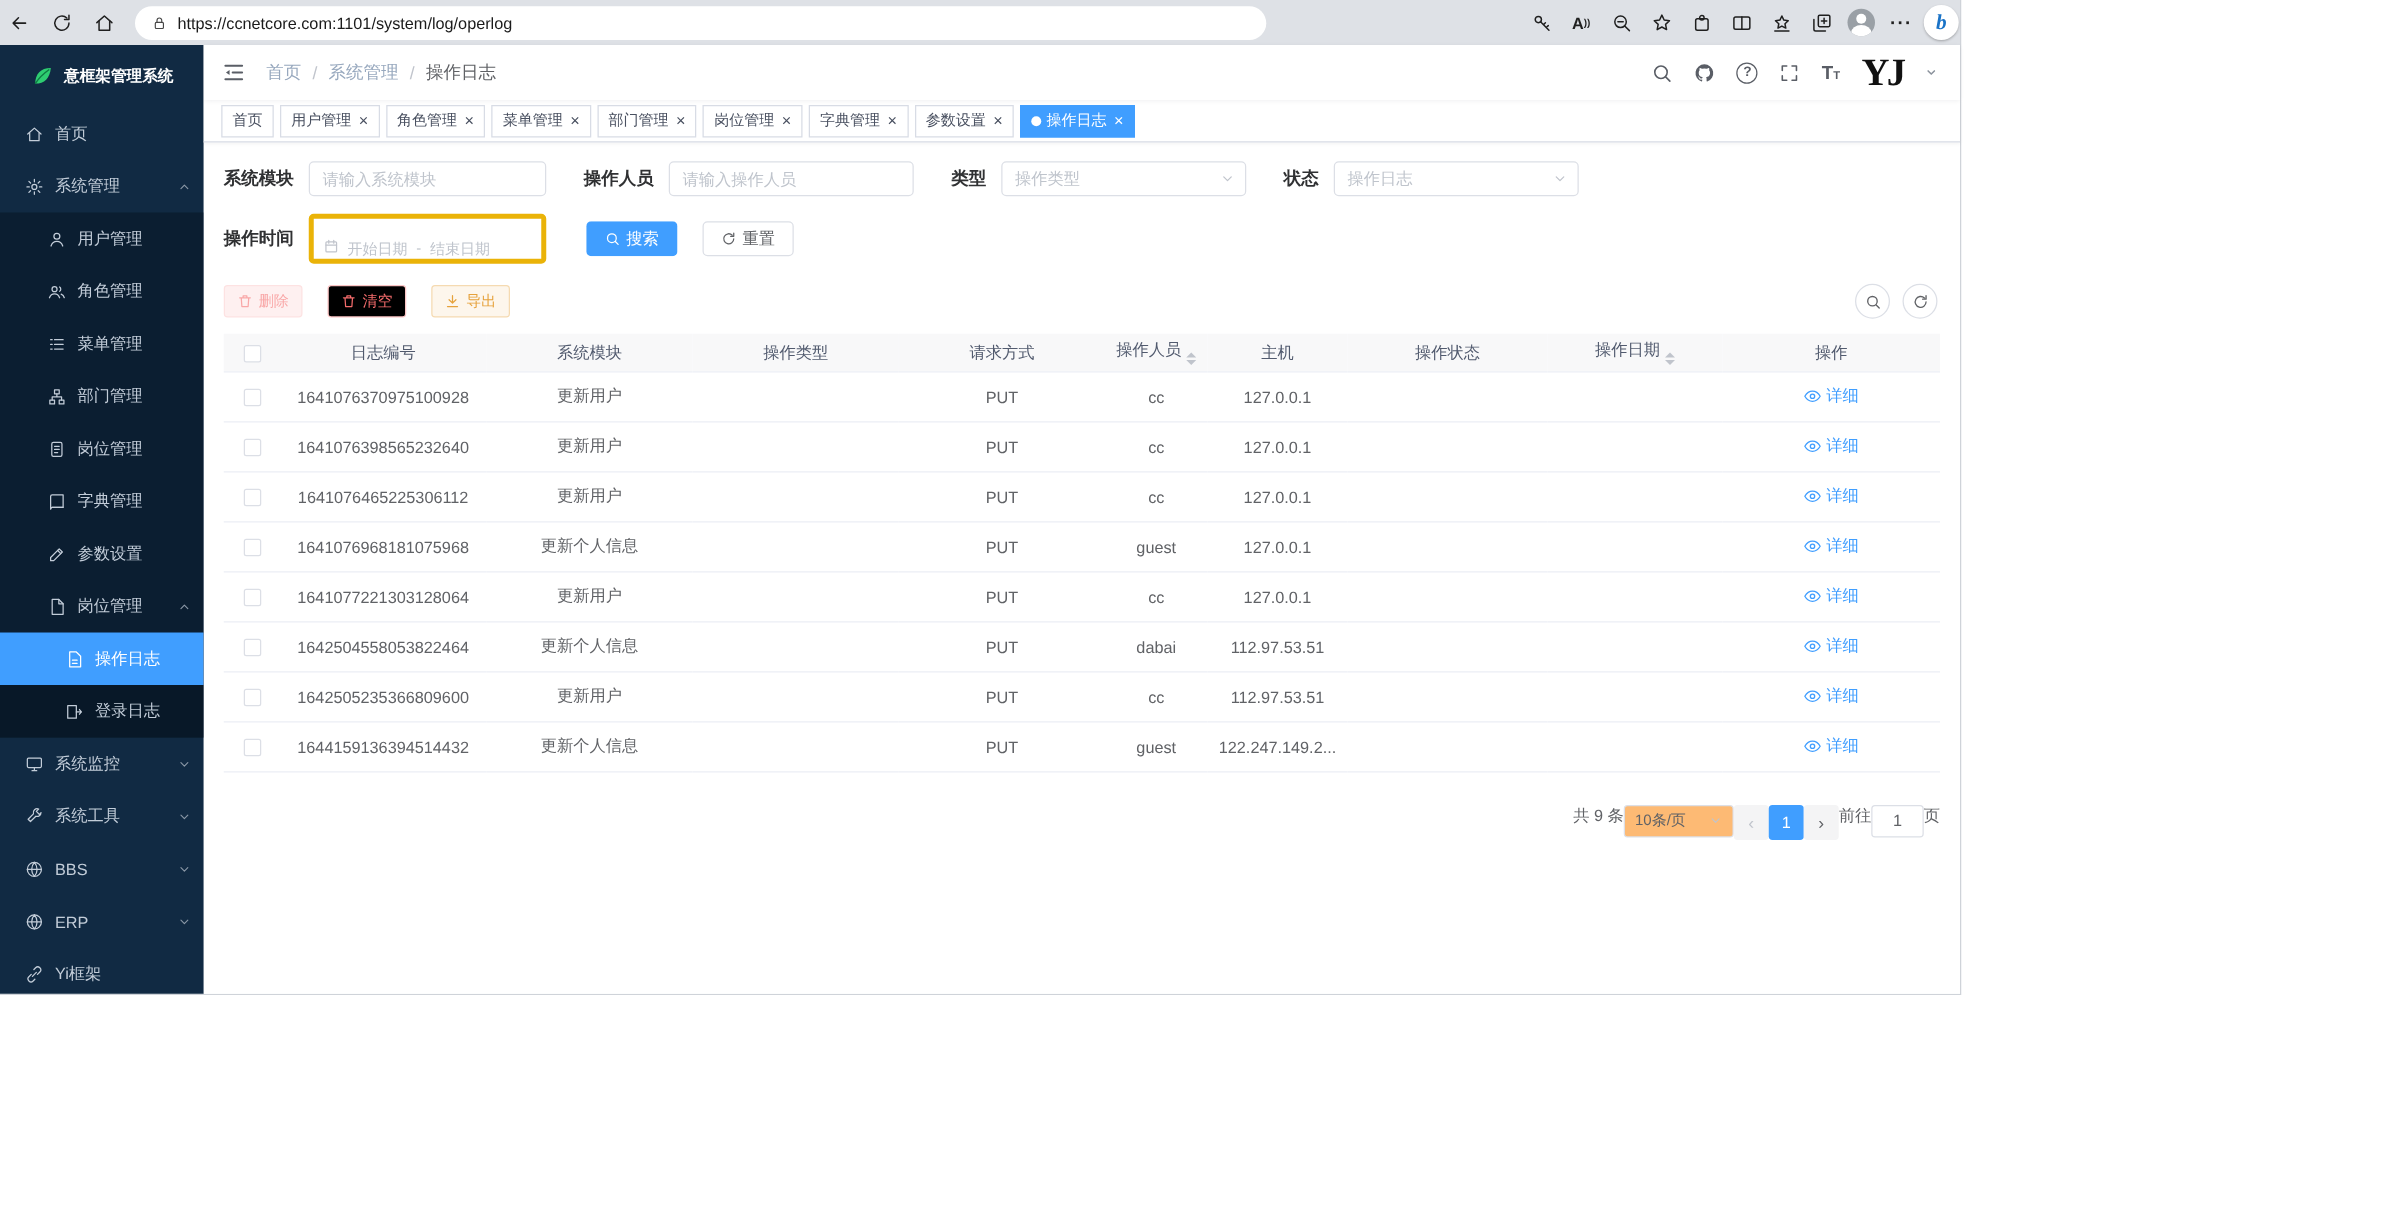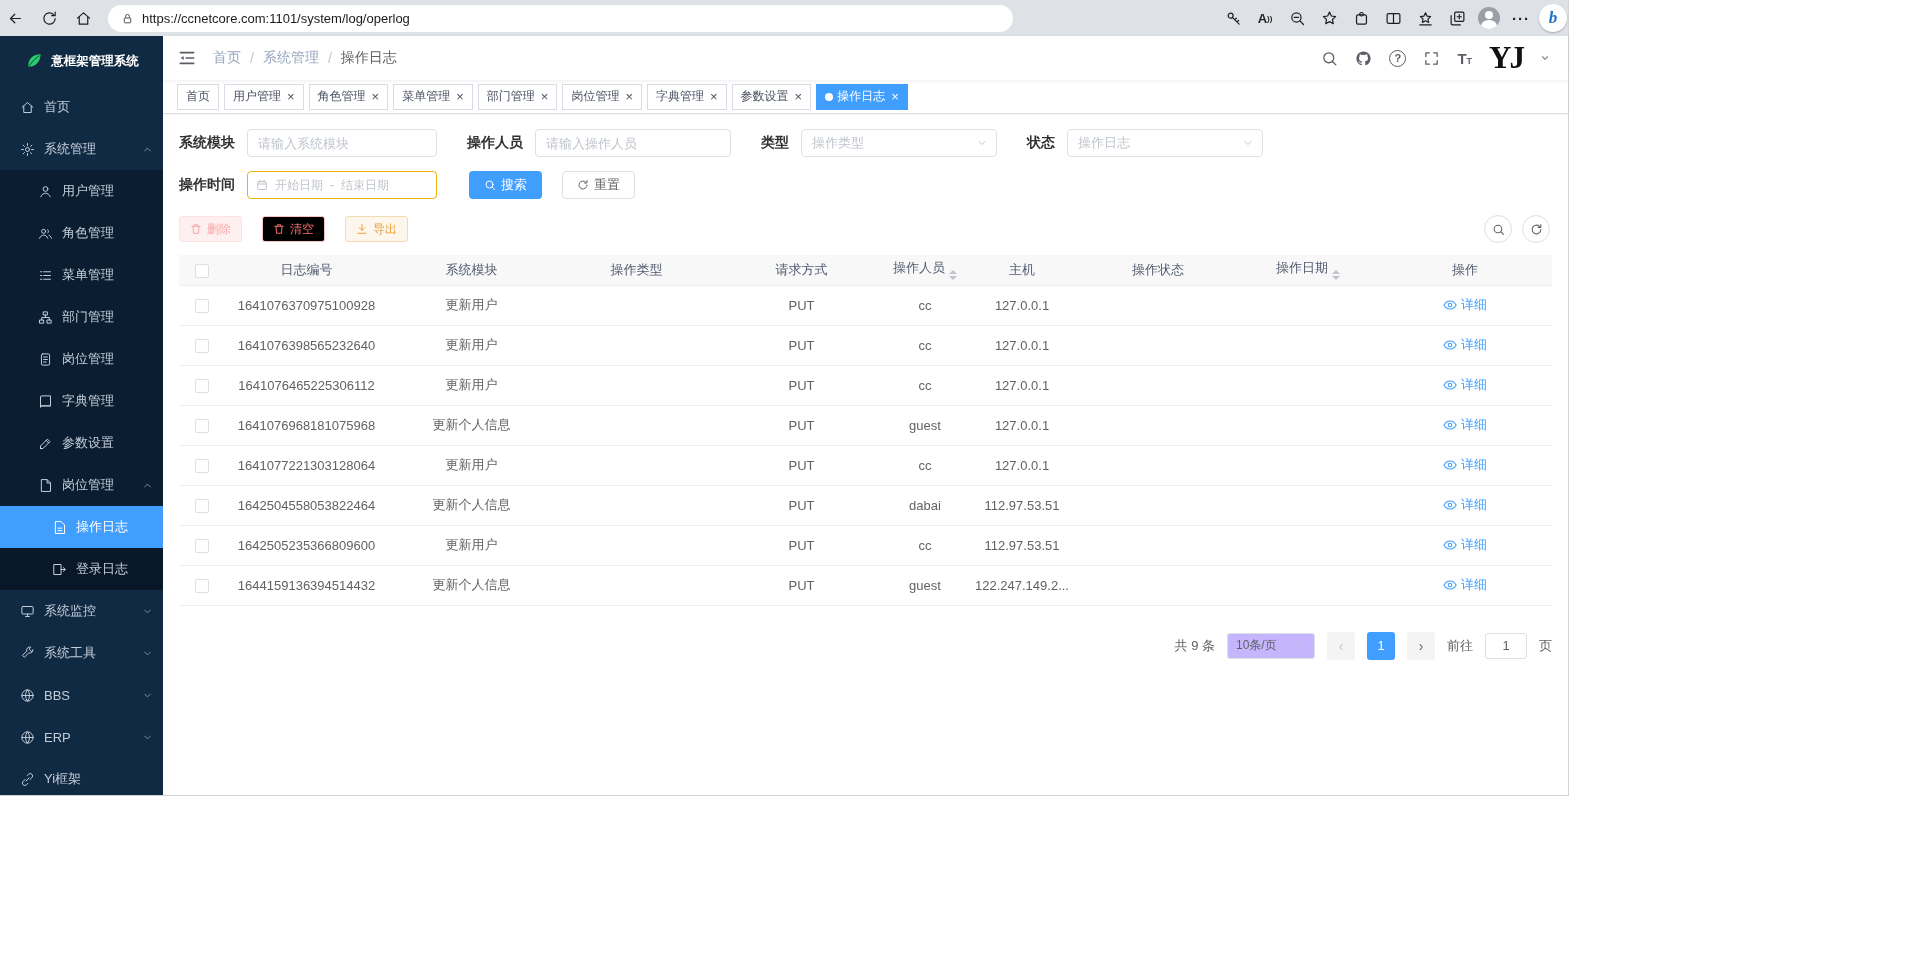--- a/index.html
+++ b/index.html
@@ -68,21 +68,21 @@
   
   .content{flex:1;padding:15px 16px 0;overflow:hidden}
   .frow{display:flex;align-items:center;margin-bottom:14px}
   .fgroup{display:flex;align-items:center;margin-right:30px}
   .flabel{font-size:14px;font-weight:700;color:#303133;margin-right:12px;white-space:nowrap}
   .tin{width:196px;height:28px;border:1px solid #dcdfe6;border-radius:4px;padding:0 10px;font-size:13px;color:#606266;background:#fff;outline:none;font-family:inherit}
   .tin::placeholder{color:#bfc4cc}
   .tin.w190{width:190px}
   .sel{width:196px;height:28px;border:1px solid #dcdfe6;border-radius:4px;padding:0 8px 0 10px;font-size:13px;color:#bfc4cc;background:#fff;display:flex;align-items:center;justify-content:space-between;cursor:pointer}
   .sel svg,.drange svg{width:12px;height:12px;fill:none;stroke:#c0c4cc;stroke-width:2;stroke-linecap:round;stroke-linejoin:round;flex-shrink:0}
-  .drange{width:190px;height:28px;border:1px solid #eab308;border-radius:4px;padding:4px 8px;font-size:12px;color:#bfc4cc;background:#fff;display:flex;align-items:center;gap:7px;cursor:pointer}
+  .drange{width:190px;height:28px;border:4px solid #eab308;border-radius:4px;padding:16px 8px;font-size:12px;color:#bfc4cc;background:#fff;display:flex;gap:7px;cursor:pointer}
   .drange .dsep{color:#bfc4cc}
   .btn{display:inline-flex;align-items:center;gap:5px;border-radius:4px;cursor:pointer;border:1px solid transparent;font-family:inherit}
   .btn svg{width:12px;height:12px;fill:none;stroke:currentColor;stroke-width:2;stroke-linecap:round;stroke-linejoin:round}
   .btn-search{height:28px;padding:0 14px;font-size:13px;background:#409eff;color:#fff;margin-left:32px}
   .btn-reset{height:28px;padding:0 14px;font-size:13px;background:#fff;border-color:#dcdfe6;color:#606266;margin-left:20px}
   .toolbar{display:flex;align-items:center;margin:16px 0 0}
   .btn-sm{height:26px;padding:12px 10px;font-size:12px;border-radius:3px;margin-right:20px}
   .btn-del{background:#fef0f0;border-color:#fde2e2;color:#f9a7a7;cursor:not-allowed}
   .btn-clear{background:#000000;border-color:#fbc4c4;color:#f56c6c}
   .btn-export{background:#fdf6ec;border-color:#f5dab1;color:#e6a23c}
@@ -96,22 +96,22 @@
   tbody td{height:40px;text-align:center;border-bottom:1px solid #ebeef5;white-space:nowrap;overflow:hidden;text-overflow:ellipsis}
   .cb{width:14px;height:14px;border:1px solid #dcdfe6;border-radius:2px;display:inline-block;vertical-align:middle;background:#fff;cursor:pointer}
   .sort{display:inline-flex;flex-direction:column;margin-left:4px;vertical-align:-2px}
   .sort i{display:block;width:0;height:0;border:4px solid transparent}
   .sort .up{border-bottom-color:#c0c4cc;border-top-width:0;margin-bottom:2px}
   .sort .down{border-top-color:#c0c4cc;border-bottom-width:0}
   .detail{color:#409eff;display:inline-flex;align-items:center;gap:4px;cursor:pointer}
   .detail svg{width:14px;height:14px;fill:none;stroke:currentColor;stroke-width:1.8;stroke-linecap:round;stroke-linejoin:round}
 
   
-  .pager{display:flex;align-items:center;justify-content:flex-end;gap:12px;margin-top:26px;font-size:13px;color:#606266}
-  .psize{width:88px;height:26px;border:1px solid #dcdfe6;border-radius:3px;background:#c4b5fd;display:flex;align-items:center;justify-content:space-between;padding:0 8px;font-size:12px;color:#606266;cursor:pointer}
+  .pager{display:flex;justify-content:flex-end;margin-top:26px;font-size:13px;color:#606266}
+  .psize{width:88px;height:26px;border:1px solid #dcdfe6;border-radius:3px;background:#fdba74;display:flex;align-items:center;justify-content:space-between;padding:0 8px;font-size:12px;color:#606266;cursor:pointer}
   .psize svg{width:11px;height:11px;fill:none;stroke:#c0c4cc;stroke-width:2;stroke-linecap:round;stroke-linejoin:round}
   .pbtn{min-width:28px;height:28px;border-radius:3px;background:#f4f4f5;display:flex;align-items:center;justify-content:center;font-size:14px;color:#c0c4cc;cursor:pointer}
   .pbtn.next{color:#606266}
   .pbtn.cur{background:#409eff;color:#fff;font-size:13px}
   .goto-input{width:42px;height:26px;border:1px solid #dcdfe6;border-radius:3px;text-align:center;font-size:13px;color:#606266;outline:none;font-family:inherit}
 </style>
 </head>
 <body>
 
 <div class="canvas">

